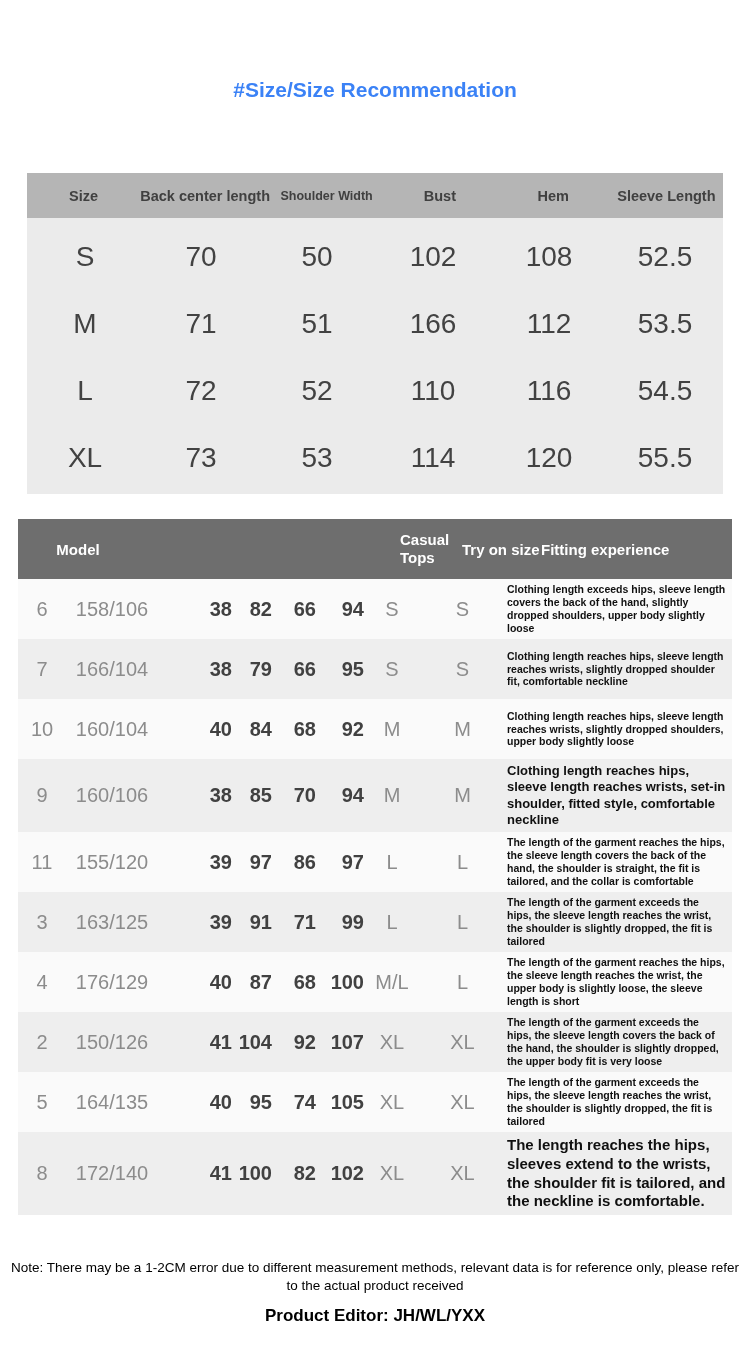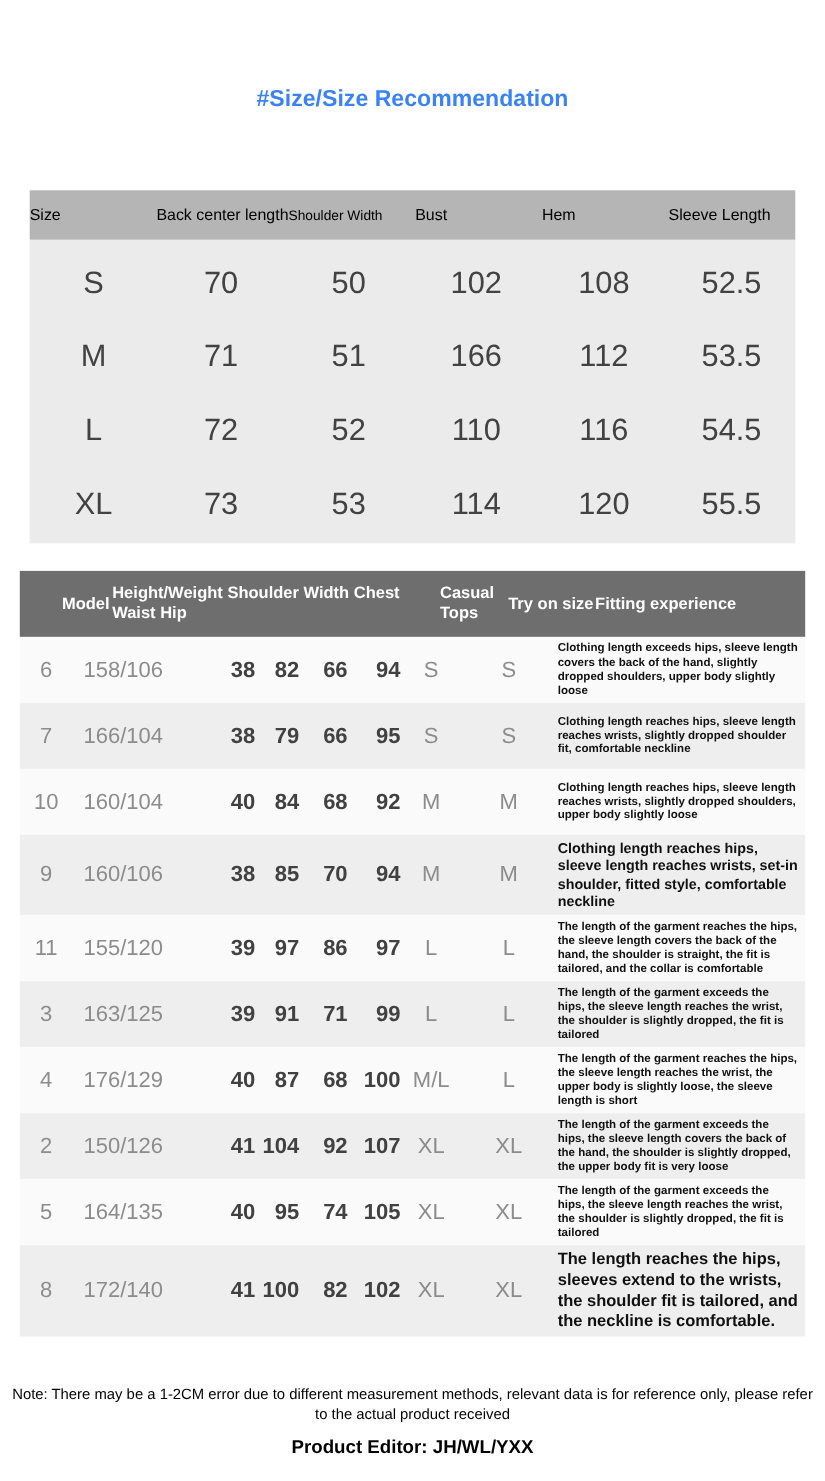--- a/index.html
+++ b/index.html
@@ -12,21 +12,21 @@
     padding-top:78px;text-align:center;font-size:21px;font-weight:bold;color:#3b82f6;
     letter-spacing:0px;
   }
 
   
   .size-table{margin:71px 27px 0 27px;}
   .st-header{
     display:grid;grid-template-columns:repeat(6,1fr);height:45px;
     background:#b5b5b5;align-items:center;
   }
-  .st-hcell{text-align:left;font-weight:normal;font-size:14.5px;color:#000000;white-space:nowrap;}
+  .st-hcell{text-align:center;font-weight:bold;font-size:14.5px;color:#404040;white-space:nowrap;}
   .st-hcell.small{font-size:12.5px;}
   .st-body{background:#ebebeb;padding:5px 0 3px 0;}
   .st-row{display:grid;grid-template-columns:repeat(6,1fr);height:67px;align-items:center;}
   .st-cell{
     text-align:center;font-size:28px;font-weight:300;color:#424242;
     font-family:"Liberation Sans","DejaVu Sans",sans-serif;
   }
 
   
   .fit-table{--ftcols:48px 92px 74px 40px 44px 48px 56px 85px 227px;margin:25px 18px 0 18px;}
@@ -106,21 +106,20 @@
         <div class="st-cell">114</div>
         <div class="st-cell">120</div>
         <div class="st-cell">55.5</div>
       </div>
     </div>
 </div>
 
 <div class="fit-table">
   <div class="ft-header">
     <div class="ft-h-model">Model</div>
-    <div class="ft-h-measure">Height/Weight Shoulder Width Chest Waist Hip</div>
     <div class="ft-h-casual">Casual Tops</div>
     <div class="ft-h-tryon">Try on size</div>
     <div class="ft-h-fit">Fitting experience</div>
   </div>
   <div id="fit-table-body">
       <div class="ft-row">
         <div class="ft-model">6</div>
         <div class="ft-hw">158/106</div>
         <div class="ft-num">38</div>
         <div class="ft-num">82</div>

